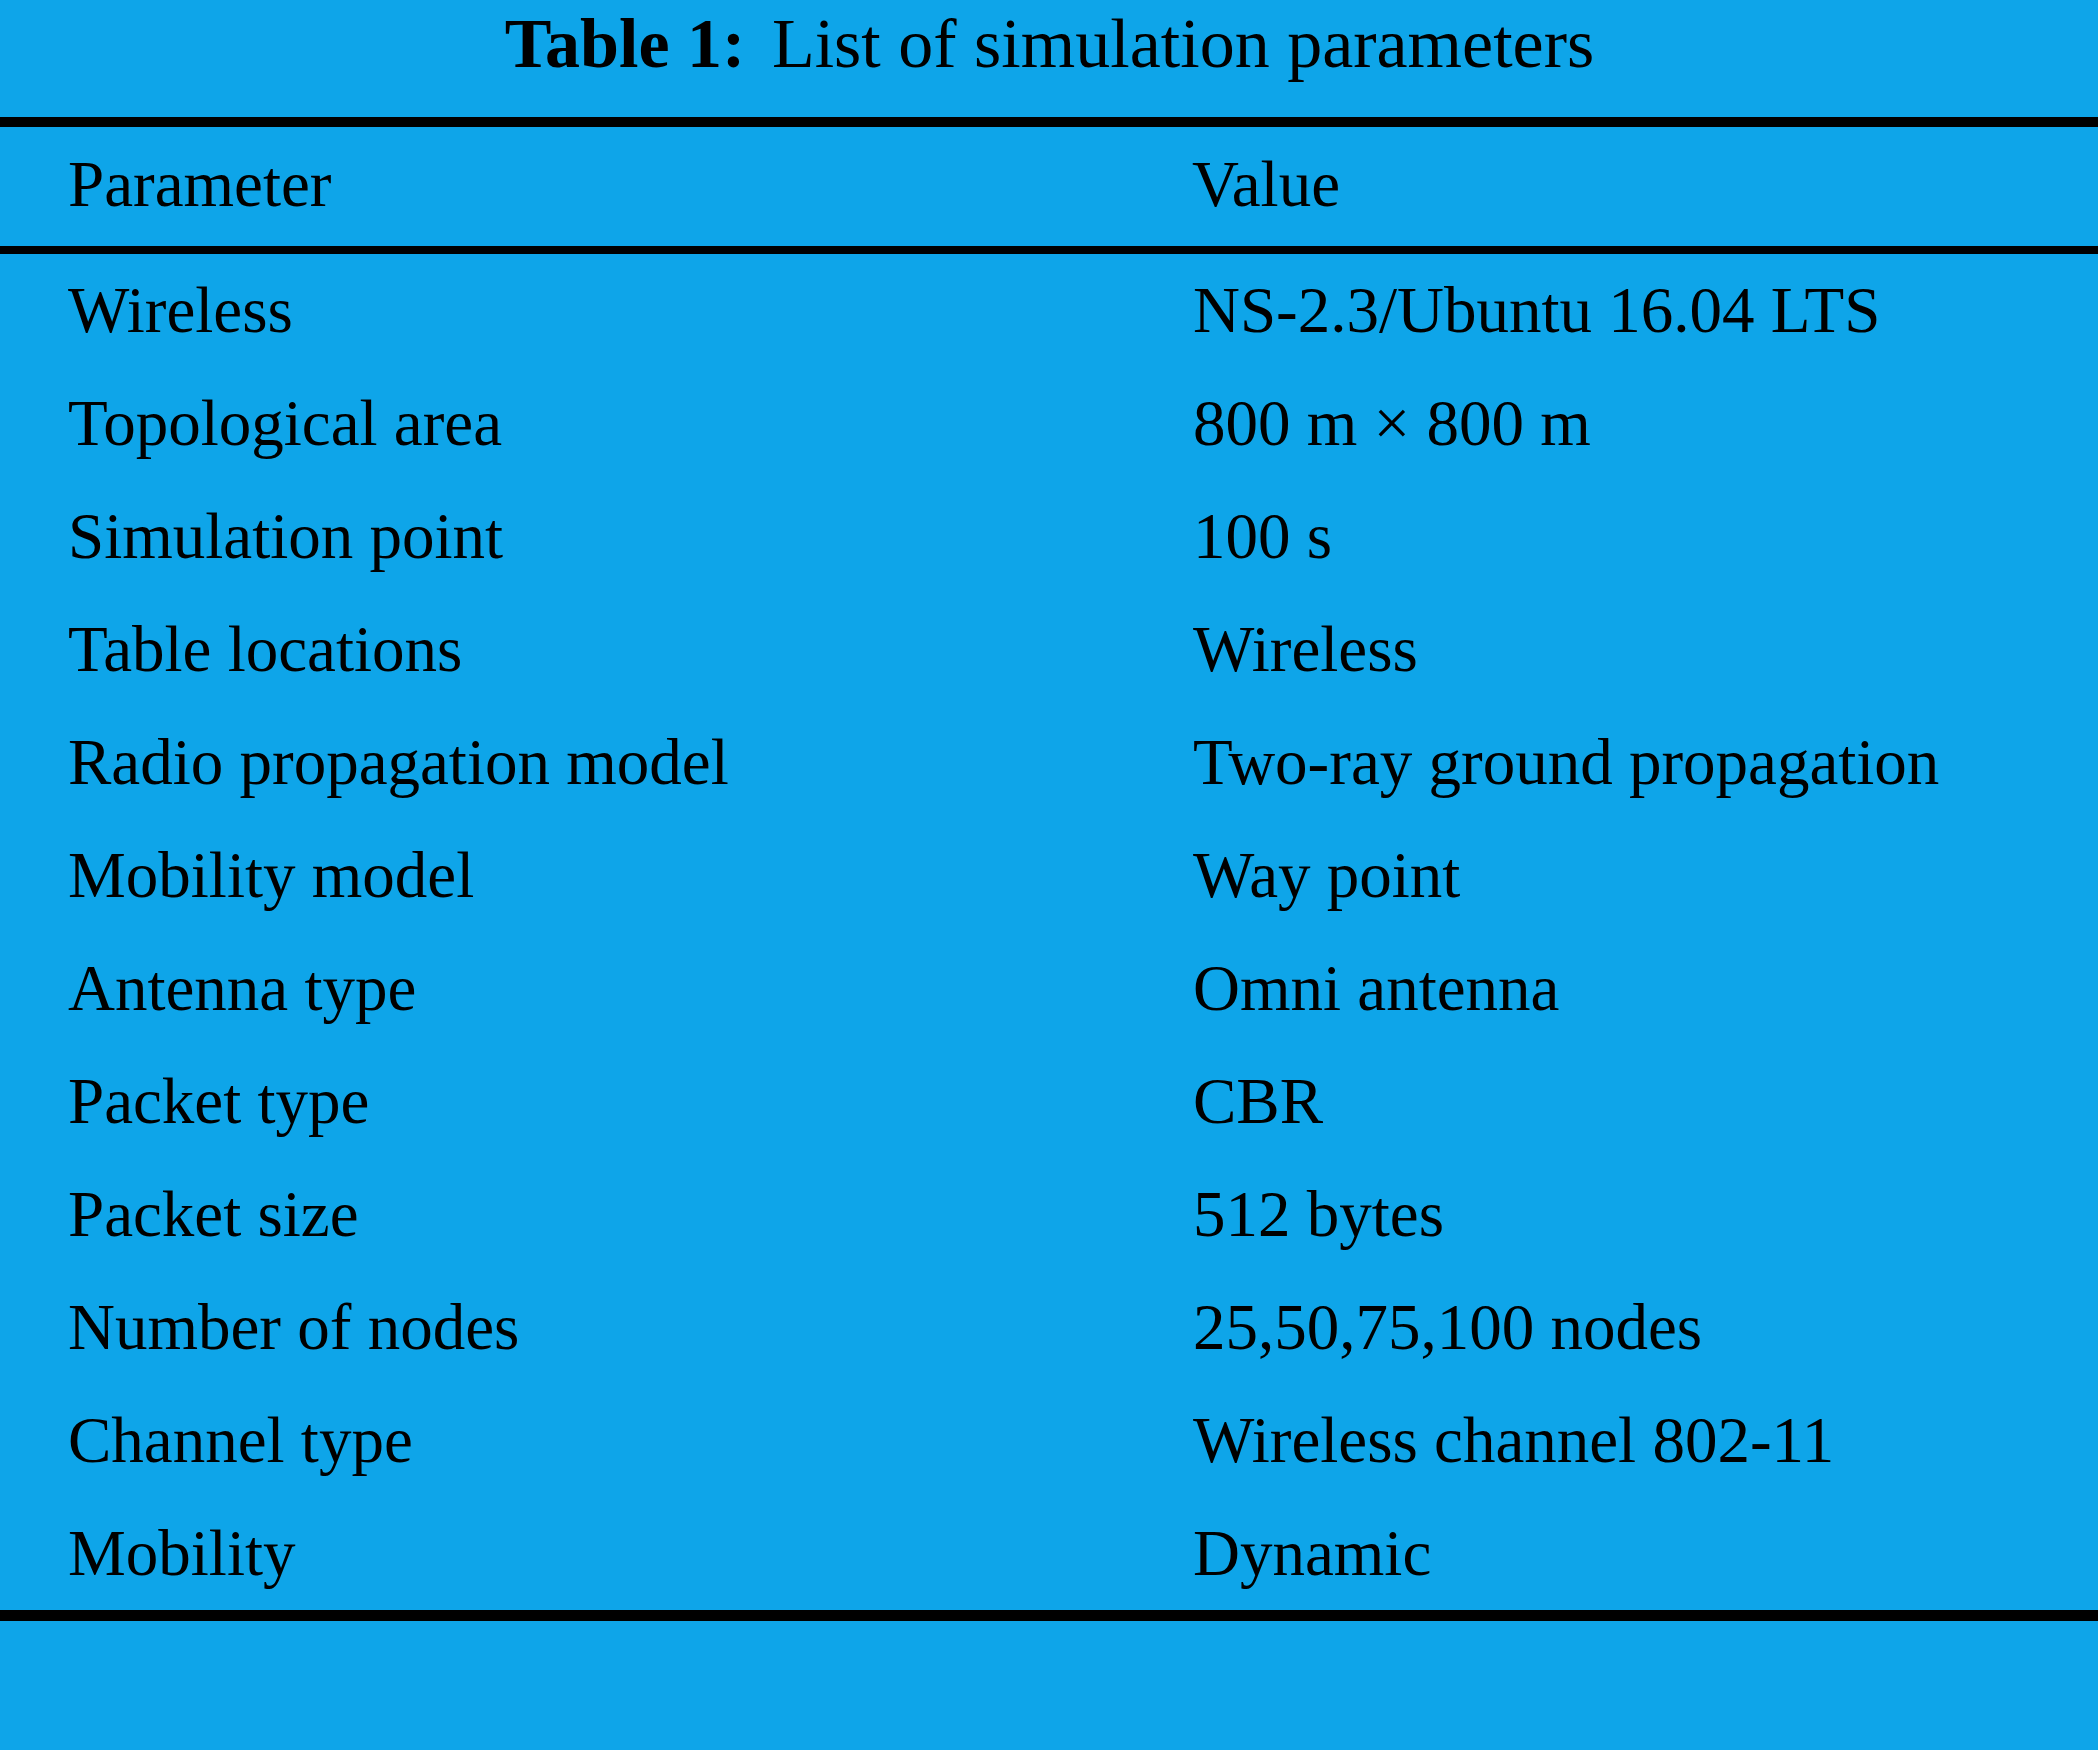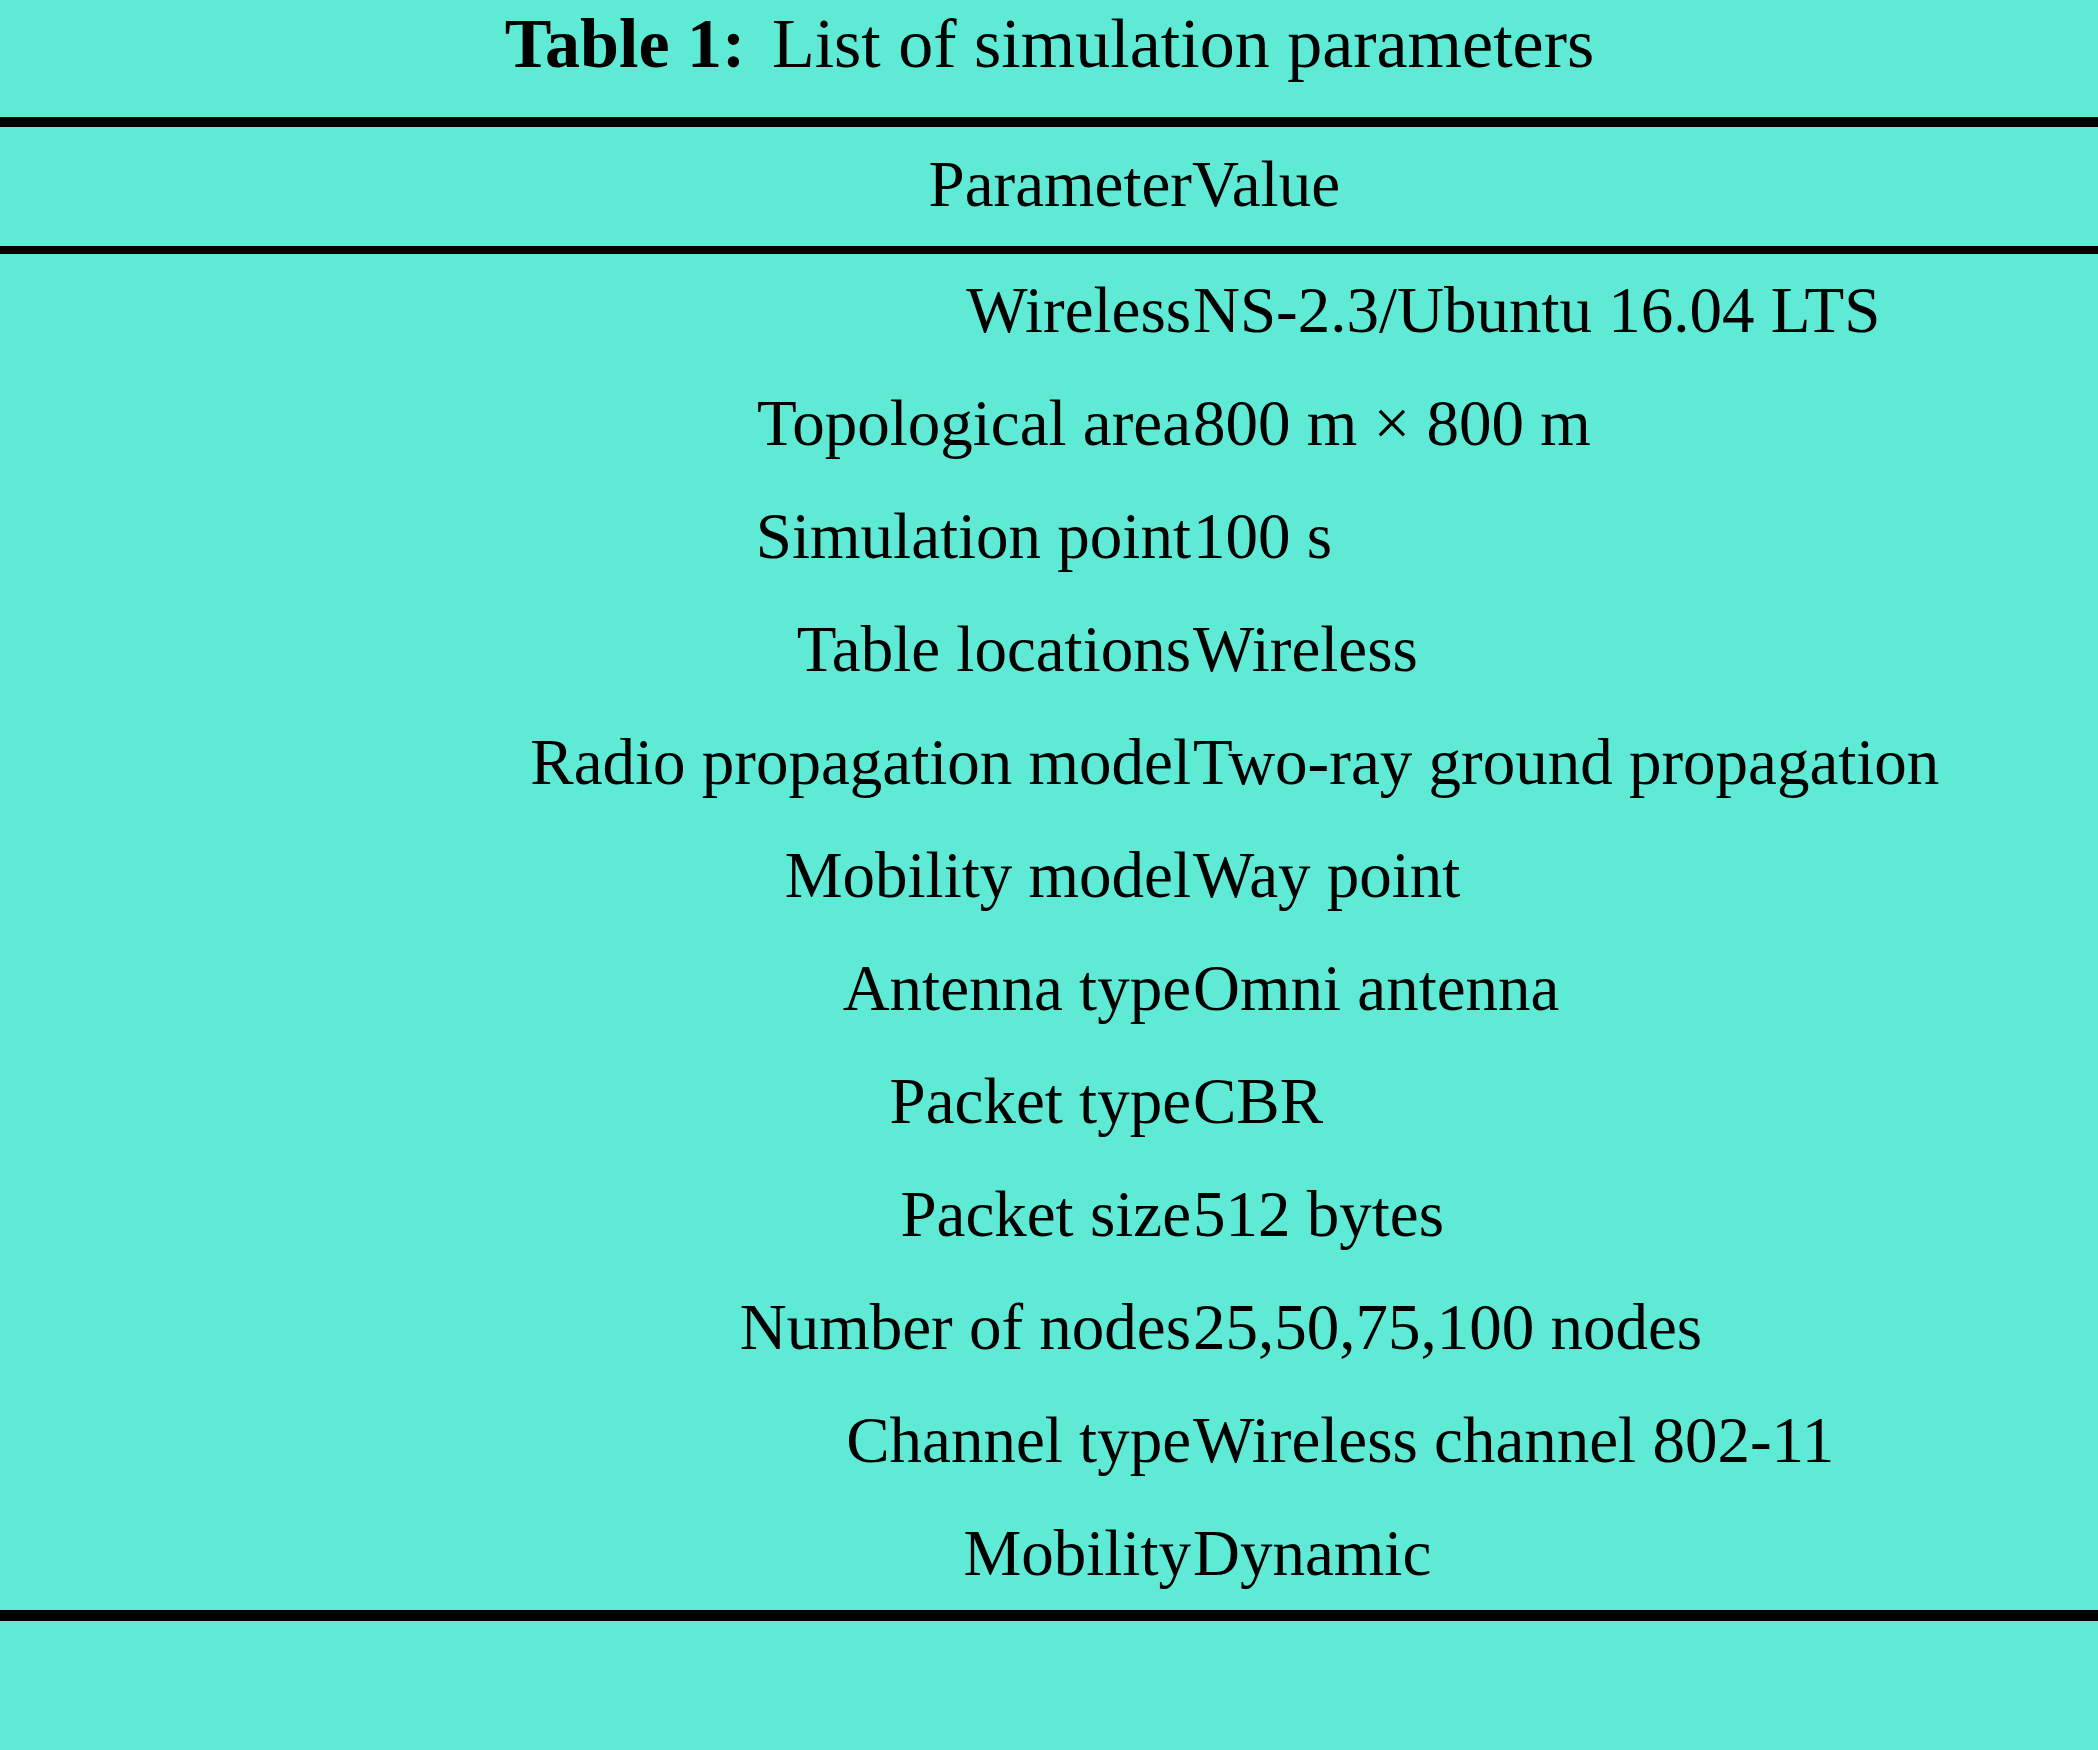--- a/index.html
+++ b/index.html
@@ -4,21 +4,21 @@
 <style>
   html, body {
     margin: 0;
     padding: 0;
     background: #ffffff;
   }
   .page {
     position: relative;
     width: 2099px;
     height: 1750px;
-    background: #5eead4;
+    background: #0ea5e9;
     color: #000000;
     font-family: "Liberation Serif", "DejaVu Serif", serif;
     overflow: hidden;
     box-sizing: border-box;
   }
   .caption {
     height: 117px;
     box-sizing: border-box;
     padding-top: 5px;
     text-align: center;
@@ -49,22 +49,21 @@
     line-height: 1;
     letter-spacing: 0px;
     white-space: nowrap;
     overflow: hidden;
   }
   thead th {
     padding: 25px 0 29px 0;
     border-bottom: 8.4px solid #000000;
   }
   thead th.first, tbody td.first {
-    padding-left: 46px;
-    text-align: right;
+    padding-left: 68px;
   }
   tbody td {
     padding-top: 24px;
     padding-bottom: 24px;
   }
 </style>
 </head>
 <body>
 
 <div class="page">

